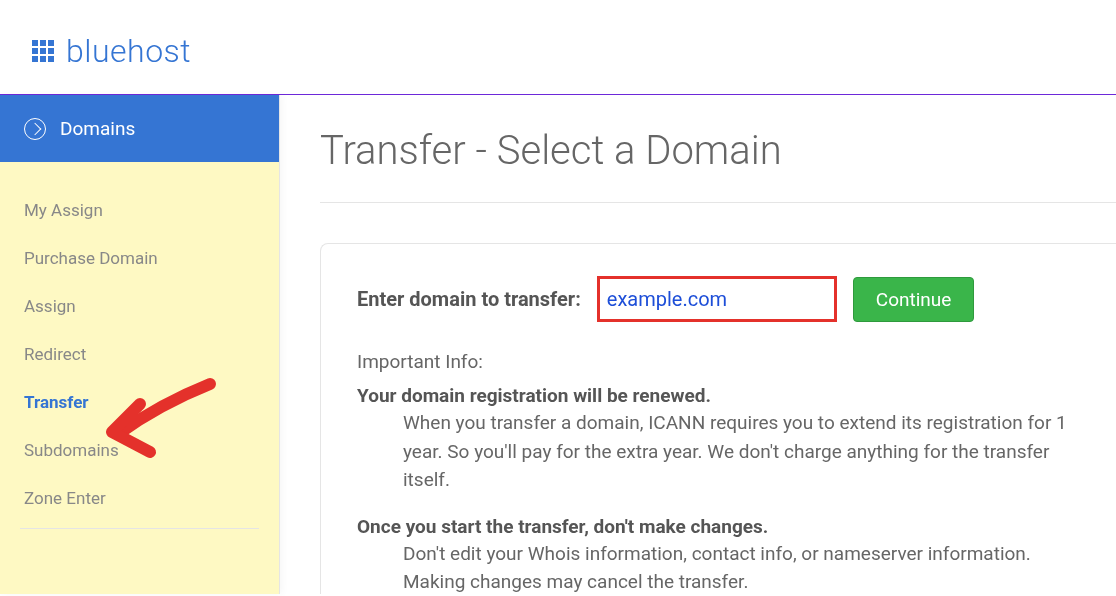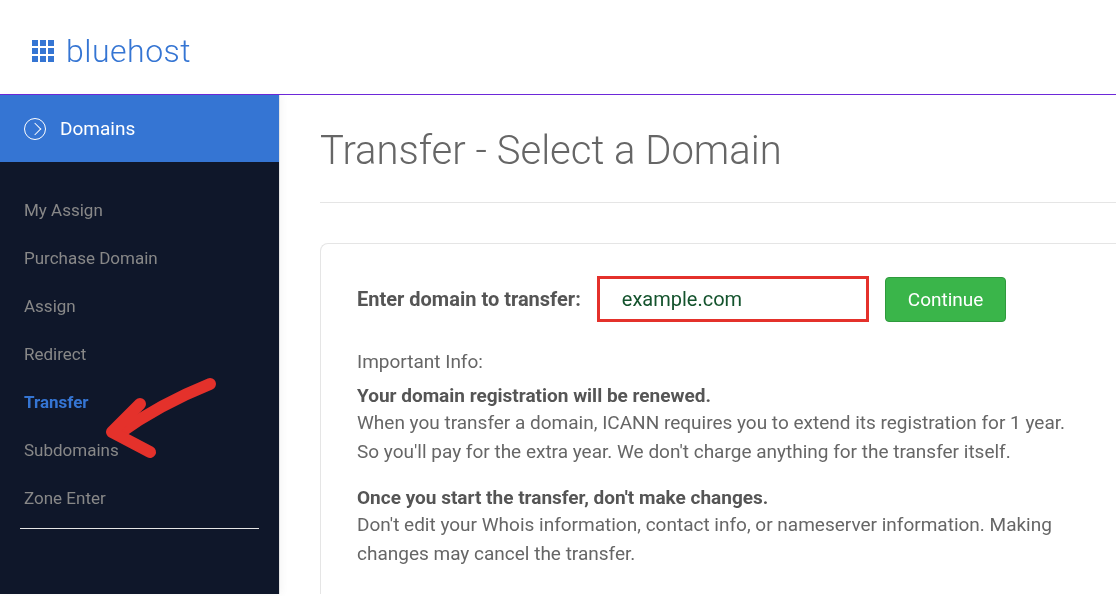--- a/index.html
+++ b/index.html
@@ -39,21 +39,21 @@
       font-weight: 300;
       color: #3575d3;
       letter-spacing: 0.5px;
     }
     .main-layout {
       display: flex;
       height: calc(596px - 97px);
     }
     .sidebar {
       width: 280px;
-      background: #0f172a;
+      background: #fef9c3;
       border-right: 1px solid #e5e5e5;
       box-shadow: 2px 0 8px rgba(0,0,0,0.04);
       flex-shrink: 0;
     }
     .sidebar-header {
       background: #3575d3;
       color: #fff;
       padding: 22px 24px;
       font-size: 19px;
       font-weight: 400;
@@ -127,24 +127,24 @@
       gap: 16px;
       margin-bottom: 28px;
     }
     .form-label {
       font-size: 20px;
       font-weight: 700;
       color: #555;
     }
     .domain-input {
       border: 3px solid #e4312b;
-      padding: 8px 22px;
+      padding: 8px 7px;
       font-size: 20px;
-      color: #14532d;
-      width: 272px;
+      color: #1d4ed8;
+      width: 240px;
       font-family: inherit;
       outline: none;
     }
     .continue-btn {
       background: #3ab54a;
       color: #fff;
       border: 1px solid #2f9a3d;
       border-radius: 4px;
       padding: 10px 22px;
       font-size: 19px;
@@ -162,20 +162,21 @@
     .info-bold {
       font-size: 19px;
       font-weight: 700;
       color: #555;
       margin-bottom: 2px;
     }
     .info-text {
       font-size: 19px;
       color: #666;
       line-height: 1.5;
+      margin-left: 46px;
     }
     .annotation-arrow {
       position: absolute;
       left: 100px;
       top: 374px;
       pointer-events: none;
       z-index: 10;
     }
   </style>
 </head>

